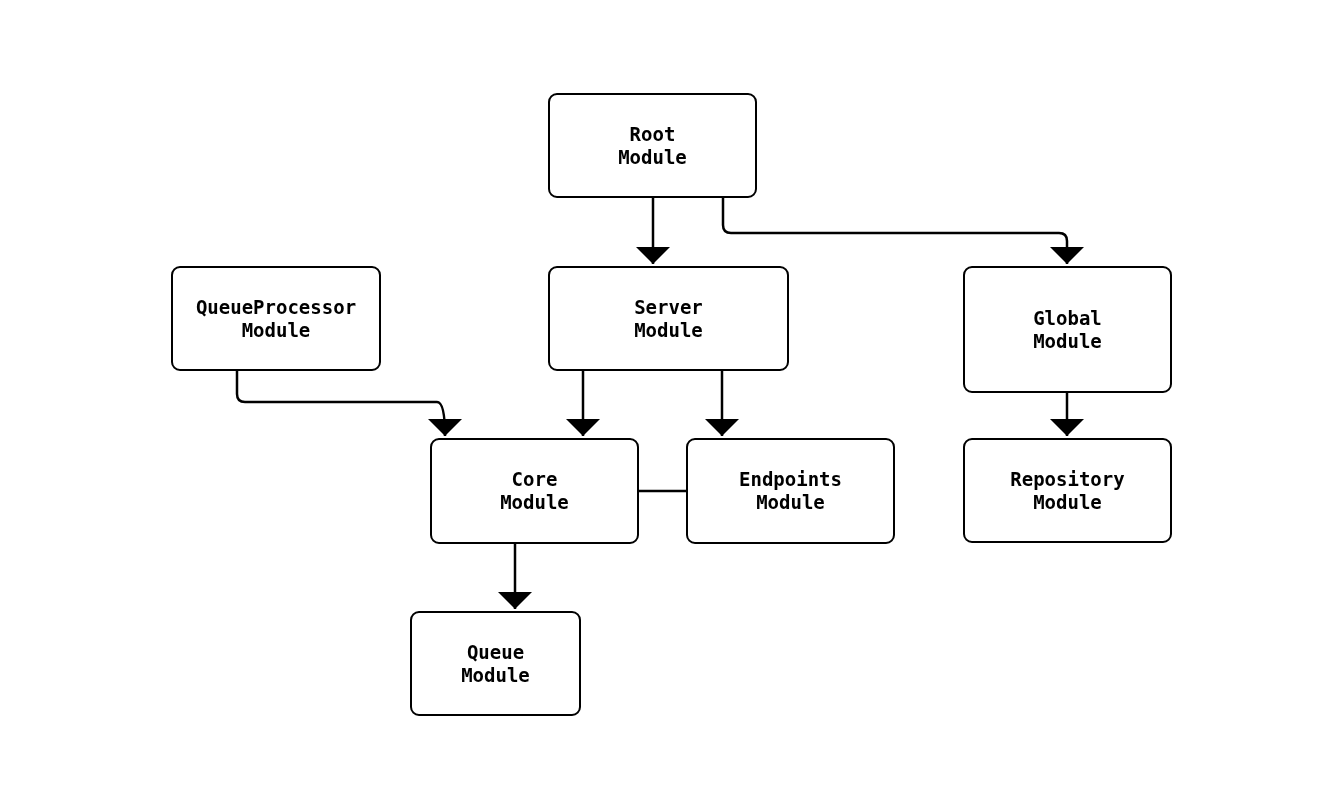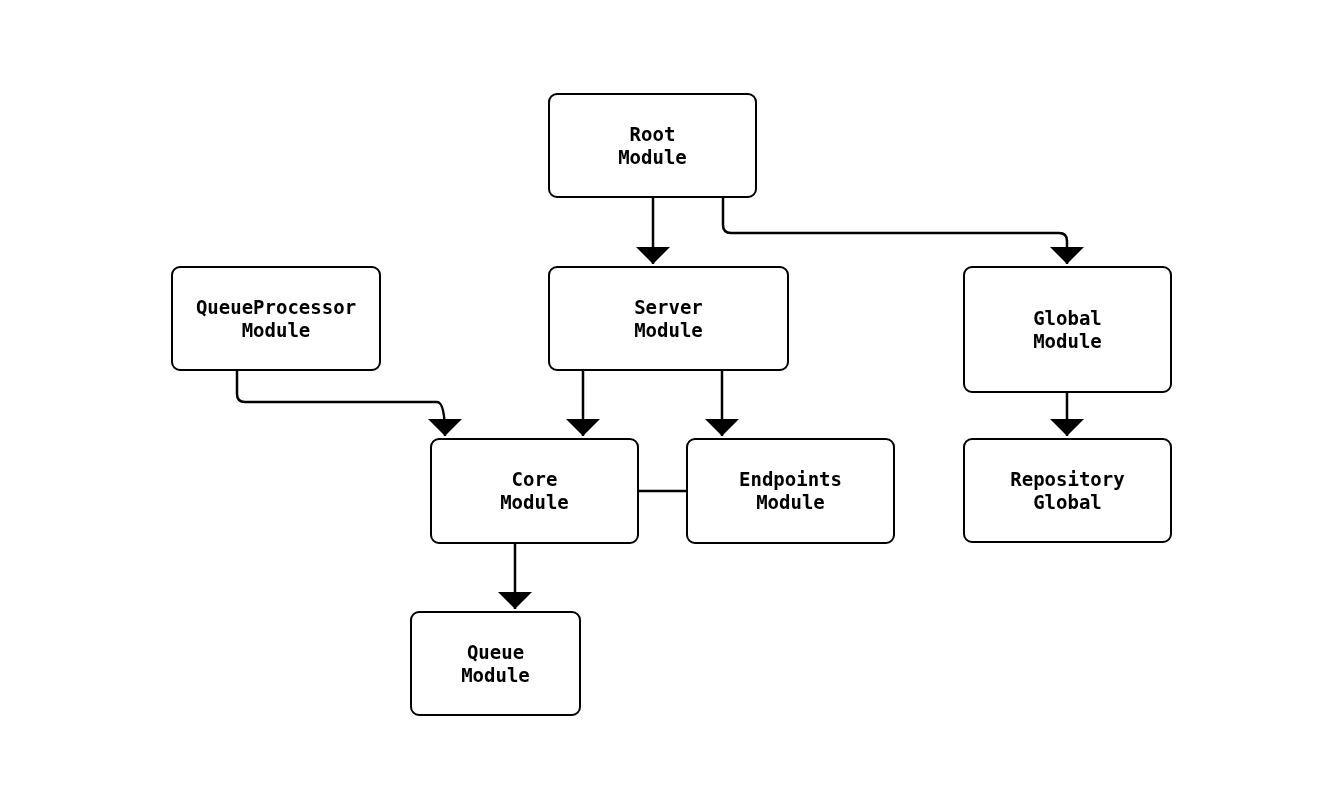--- a/index.html
+++ b/index.html
@@ -101,21 +101,21 @@
 Module</span>
   </div>
 
   <div class="node n-endpoints">
     <span class="label">Endpoints
 Module</span>
   </div>
 
   <div class="node n-repository">
     <span class="label">Repository
-Global</span>
+Module</span>
   </div>
 
   <div class="node n-queue">
     <span class="label">Queue
 Module</span>
   </div>
 
 </div>
 
 </body></html>

